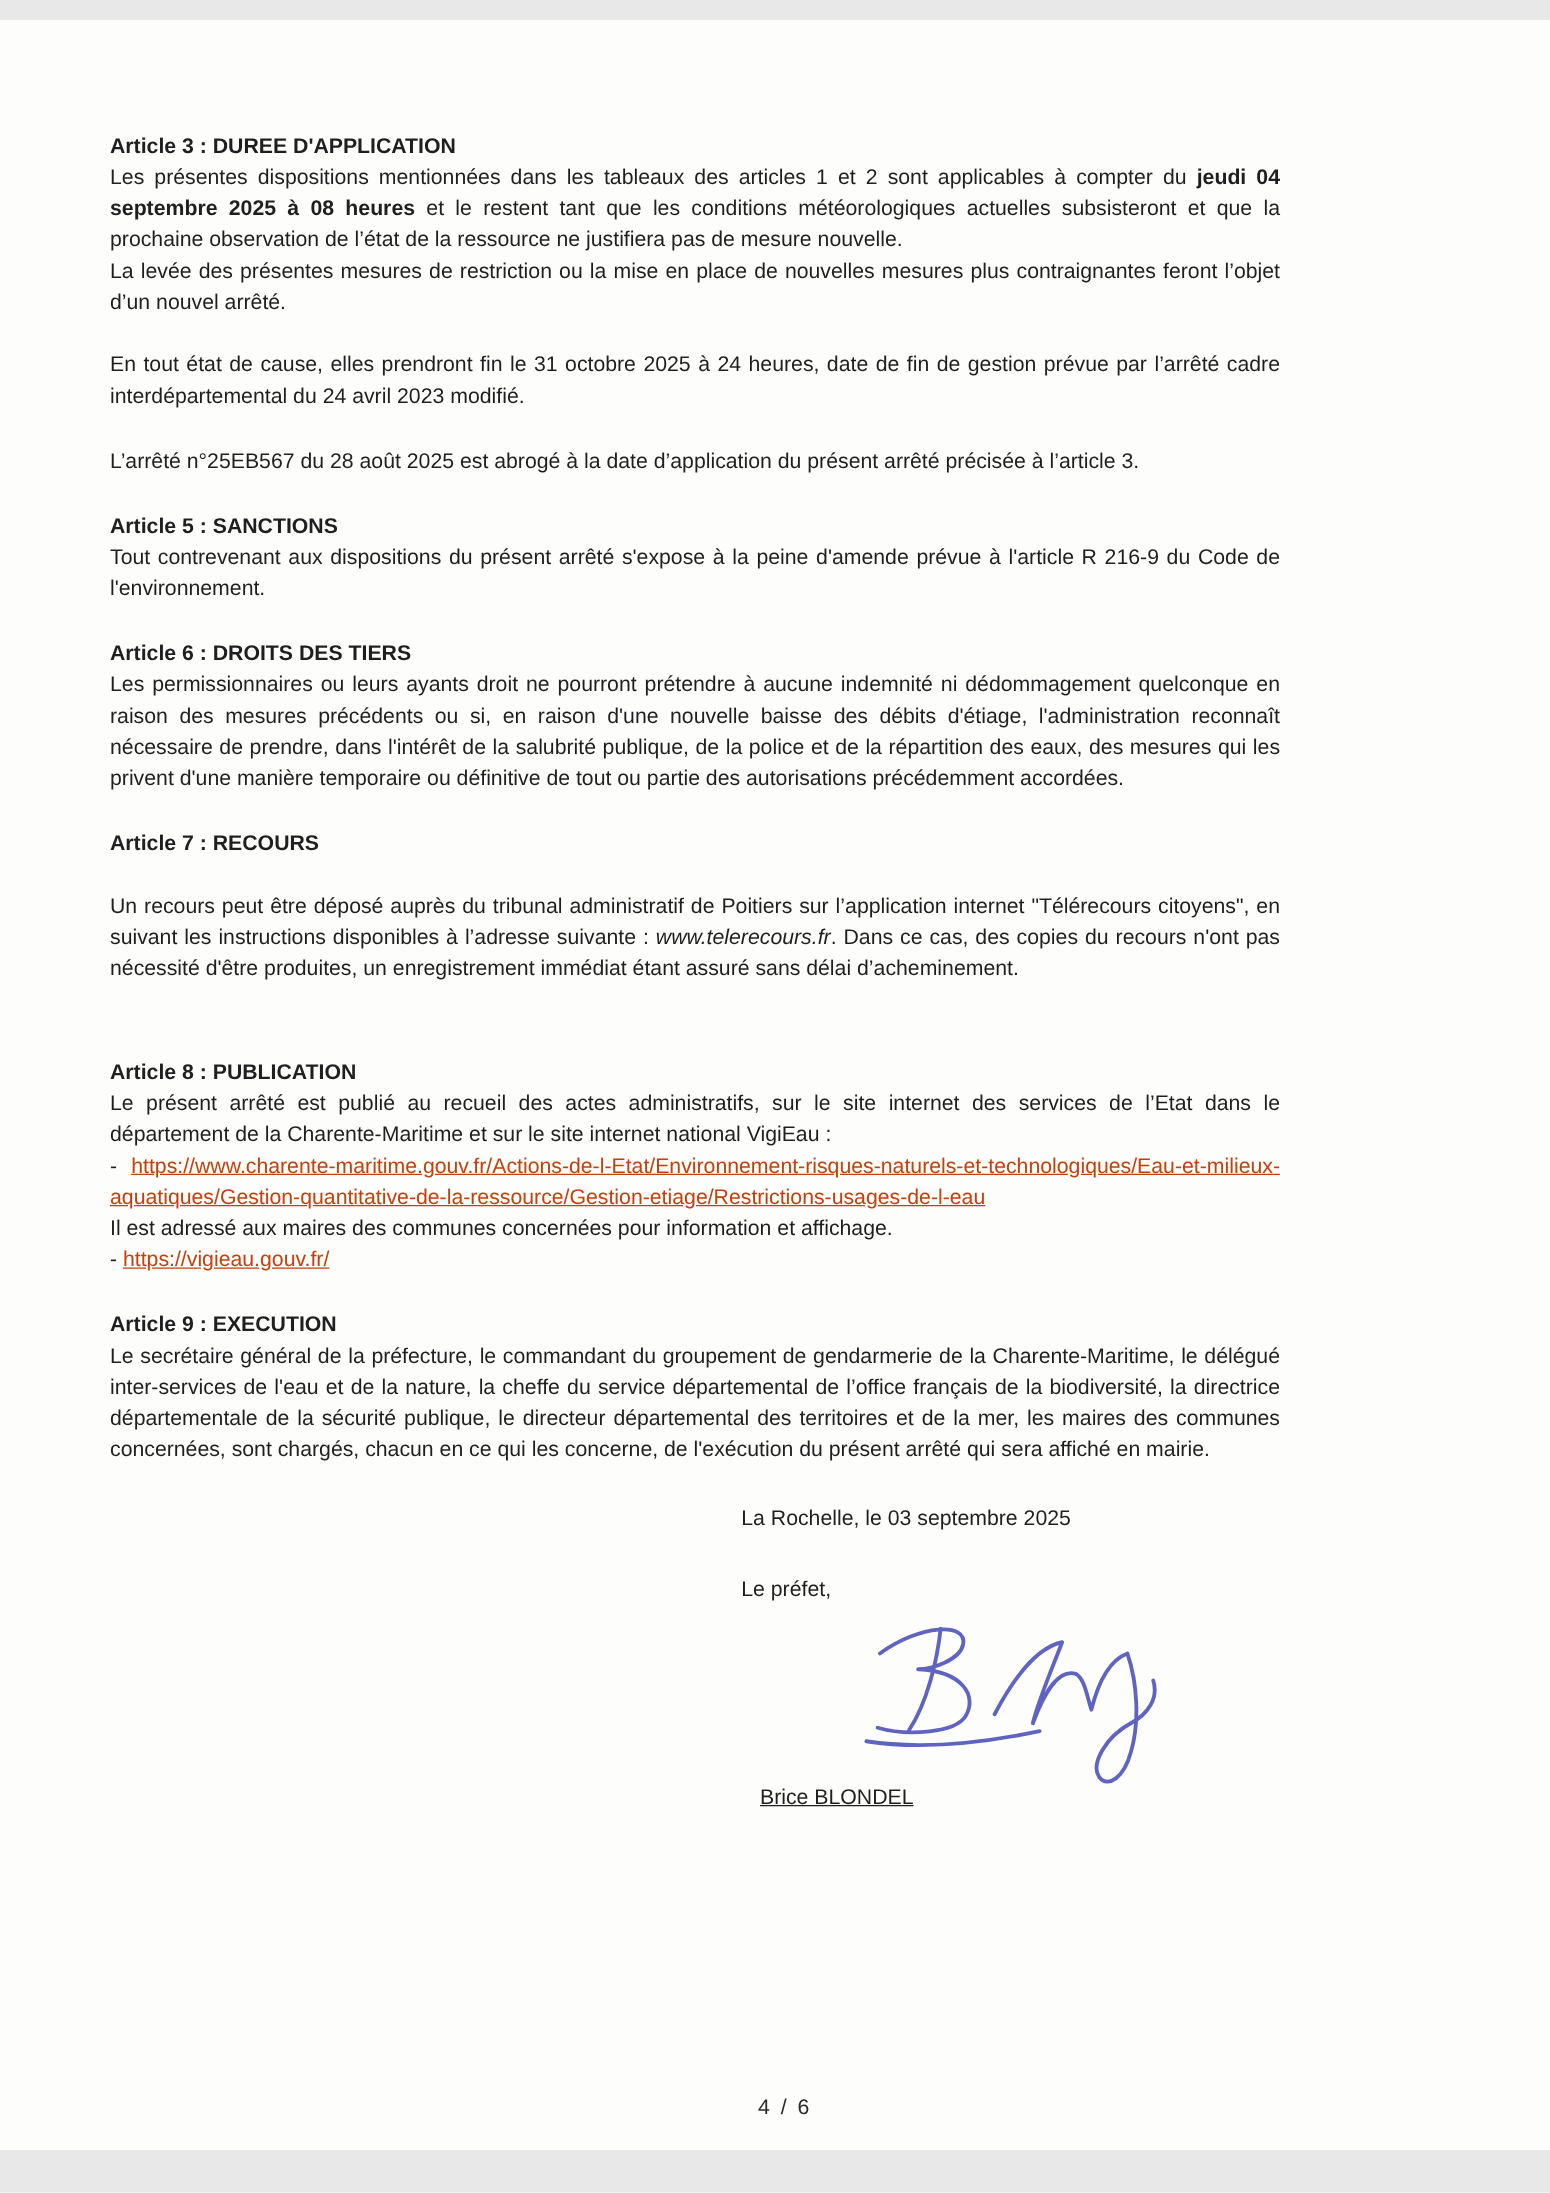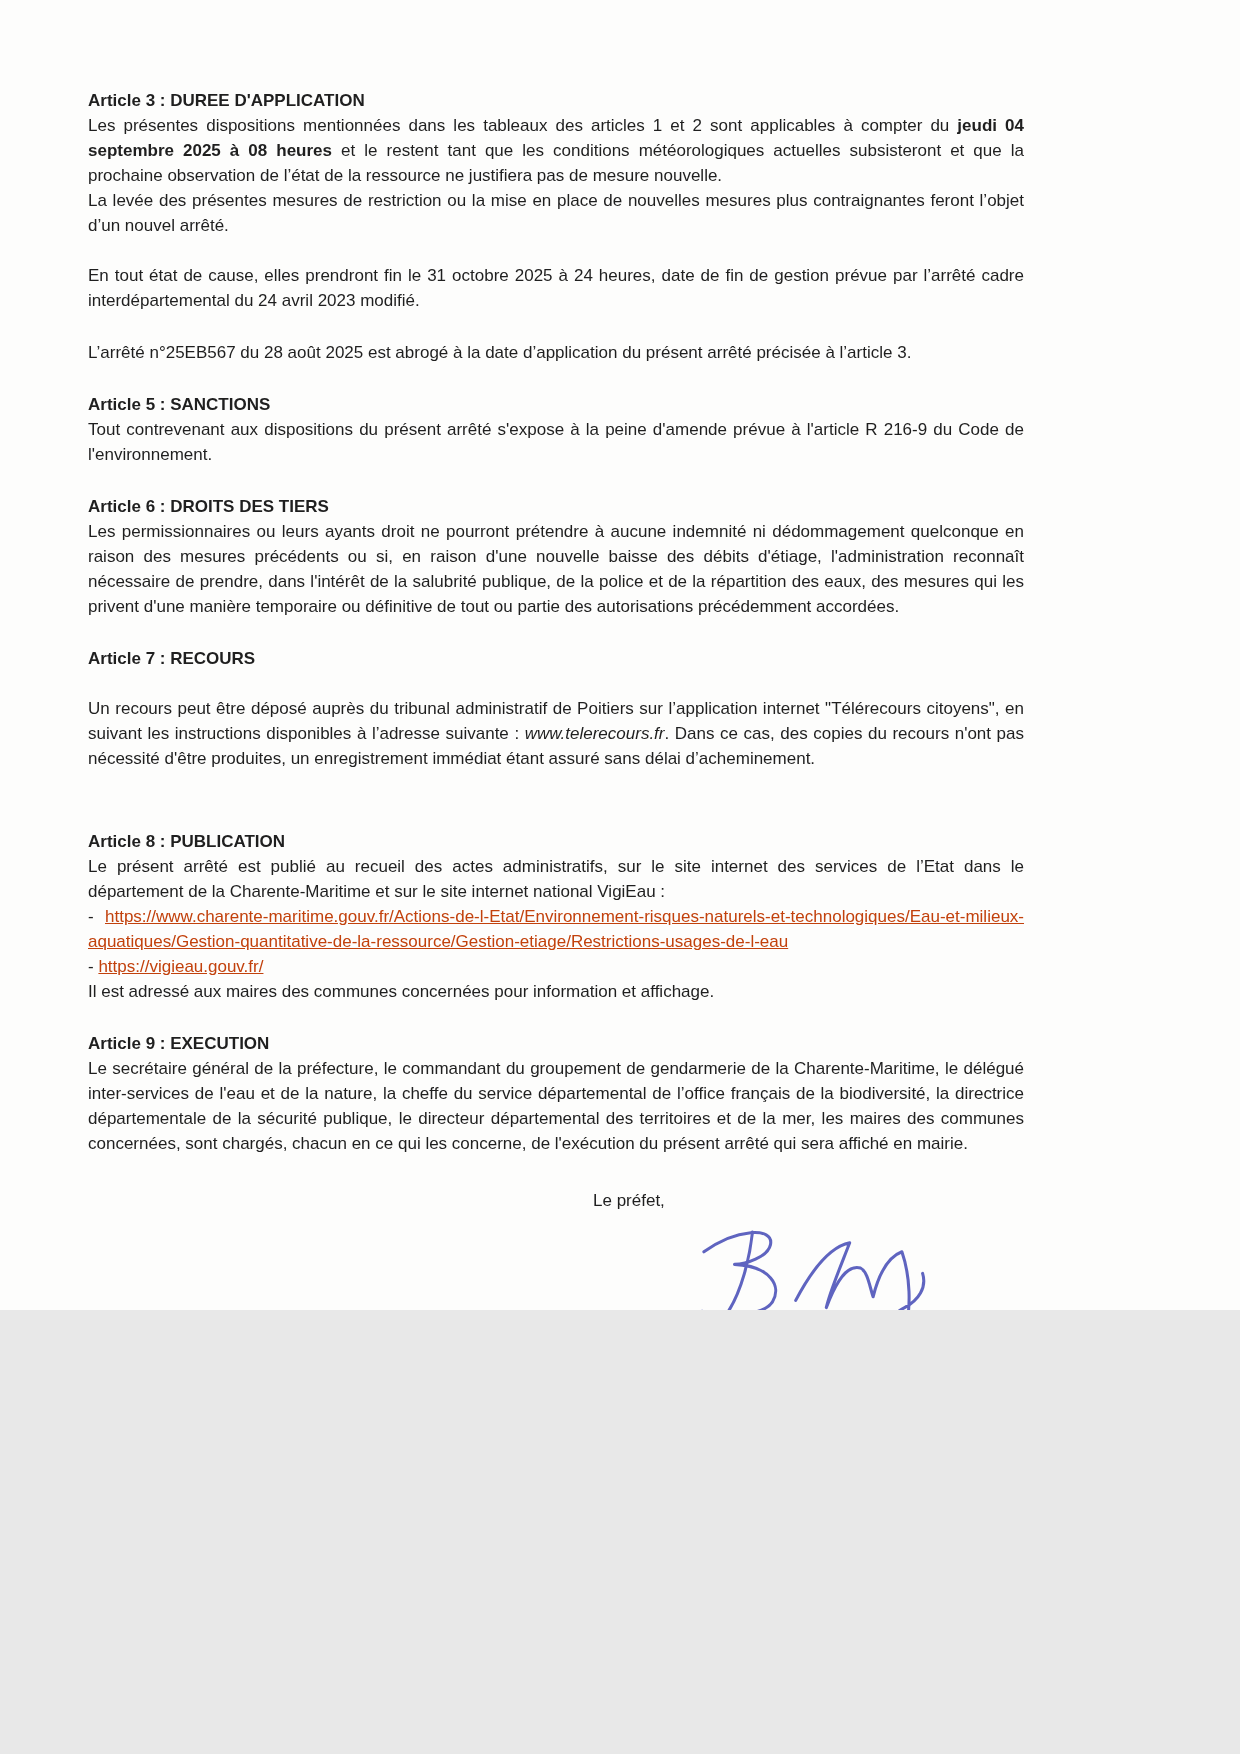--- a/index.html
+++ b/index.html
@@ -3,22 +3,22 @@
 <meta charset="utf-8">
 <style>
   html, body { margin: 0; padding: 0; }
   body {
     background: #e8e8e8;
     font-family: "Liberation Sans", "DejaVu Sans", sans-serif;
   }
   .page {
     position: relative;
     width: 1240px;
-    height: 1310px;
-    margin: 0 auto;
+    height: 1704px;
+    margin: 16px auto;
     background: #fdfdfc;
     overflow: hidden;
     color: #1f1f1f;
   }
   .content {
     padding: 88px 216px 0 88px;
     font-size: 17px;
     line-height: 25px;
   }
   .article { margin-top: 27px; }
@@ -94,30 +94,31 @@
         </section>
         <section class="article">
           <h2 class="article-heading">Article 7 : RECOURS</h2>
           <div class="gap"></div>
           <p class="para"><span>Un recours peut être déposé auprès du tribunal administratif de Poitiers sur l’application internet "Télérecours citoyens", en suivant les instructions disponibles à l’adresse suivante : </span><span class="italic">www.telerecours.fr</span><span>. Dans ce cas, des copies du recours n'ont pas nécessité d'être produites, un enregistrement immédiat étant assuré sans délai d’acheminement.</span></p>
         </section>
         <section class="article">
           <h2 class="article-heading">Article 8 : PUBLICATION</h2>
           <p class="para"><span>Le présent arrêté est publié au recueil des actes administratifs, sur le site internet des services de l’Etat dans le département de la Charente-Maritime et sur le site internet national VigiEau :</span></p>
           <p class="para"><span>- </span><a href="#" class="doc-link">https://www.charente-maritime.gouv.fr/Actions-de-l-Etat/Environnement-risques-naturels-et-technologiques/Eau-et-milieux-aquatiques/Gestion-quantitative-de-la-ressource/Gestion-etiage/Restrictions-usages-de-l-eau</a></p>
+          <p class="para"><span>Il est adressé aux maires des communes concernées pour information et affichage.</span></p>
           <p class="para"><span>- </span><a href="#" class="doc-link">https://vigieau.gouv.fr/</a></p>
-          <p class="para"><span>Il est adressé aux maires des communes concernées pour information et affichage.</span></p>
         </section>
         <section class="article">
           <h2 class="article-heading">Article 9 : EXECUTION</h2>
           <p class="para"><span>Le secrétaire général de la préfecture, le commandant du groupement de gendarmerie de la Charente-Maritime, le délégué inter-services de l'eau et de la nature, la cheffe du service départemental de l’office français de la biodiversité, la directrice départementale de la sécurité publique, le directeur départemental des territoires et de la mer, les maires des communes concernées, sont chargés, chacun en ce qui les concerne, de l'exécution du présent arrêté qui sera affiché en mairie.</span></p>
         </section>
       </div>
 
     <div class="signature-block">
+      <div class="sig-date">La Rochelle, le 03 septembre 2025</div>
       <div class="sig-title">Le préfet,</div>
       <svg class="sig-scribble" width="255" height="135" viewBox="0 0 280 150" fill="none" stroke="#4a50b8" stroke-width="3.4" stroke-linecap="round" stroke-linejoin="round" opacity="0.88">
         <path d="M 70,10 C 67,38 58,76 42,100"></path>
         <path d="M 16,32 C 52,6 94,4 90,24 C 87,38 62,46 50,46 C 90,48 103,70 92,88 C 83,102 42,106 14,98"></path>
         <path d="M 4,110 C 55,118 115,110 158,101"></path>
         <path d="M 118,86 C 138,48 158,26 178,22 C 168,48 156,76 152,94 C 164,62 176,46 190,50 C 198,54 200,70 204,82 C 210,58 220,38 236,32 C 245,58 247,94 239,120 C 233,142 219,152 211,142 C 203,130 217,106 239,94 C 254,86 264,72 259,56"></path>
       </svg>
       <div class="sig-name">Brice BLONDEL</div>
     </div>
 

